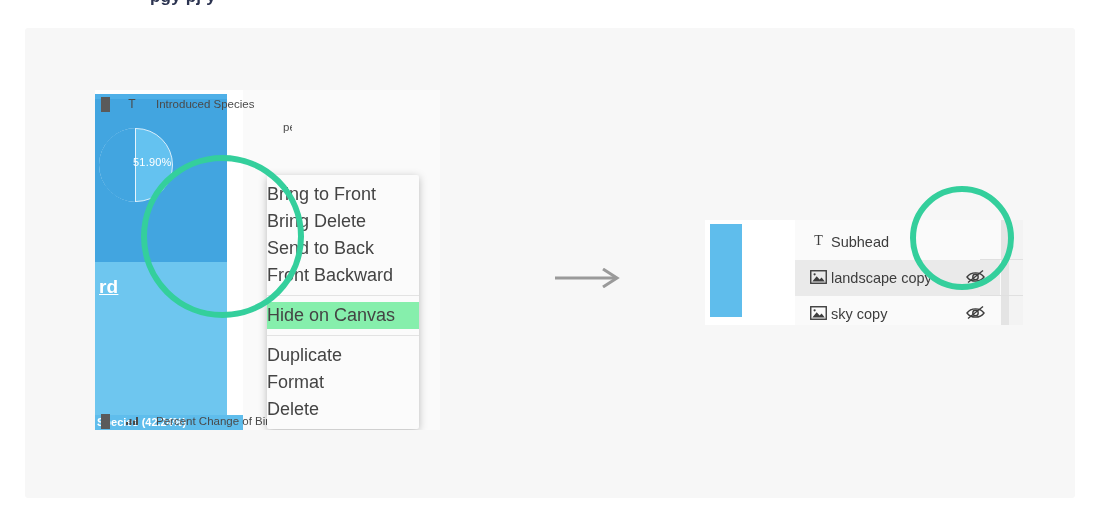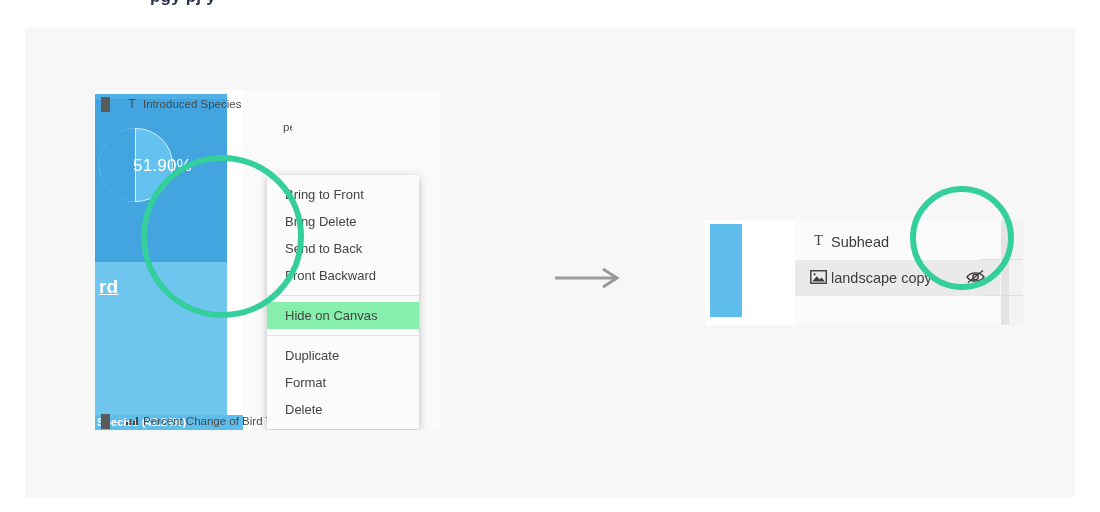--- a/index.html
+++ b/index.html
@@ -94,21 +94,21 @@
     width: 37px; height: 74px;
     border-radius: 74px 0 0 74px;
     background: #42a5e0;
     border-right: 1px solid #e7f4fc;
     box-sizing: border-box;
   }
   .pie-label {
     position: absolute;
     left: 38px; top: 66px;
     color: #ffffff;
-    font-size: 17px;
+    font-size: 11px;
     letter-spacing: .2px;
     white-space: nowrap;
     text-align: center;
   }
   .canvas-word {
     position: absolute;
     left: 4px; top: 186px;
     color: #ffffff;
     font-size: 19px;
     font-weight: bold;
@@ -150,40 +150,39 @@
   }
   .lshot-row .licon {
     width: 16px;
     margin-left: 14px;
     text-align: center;
     color: #4a4a4a;
     font-size: 12px;
     flex: none;
   }
   .lshot-row .ltext {
-    margin-left: 3px;
+    margin-left: 16px;
     overflow: hidden;
   }
 
   
   #ctx-menu {
     position: absolute;
     left: 172px; top: 85px;
     width: 152px;
     background: #fbfbfb;
     border-radius: 2px;
     box-shadow: 0 2px 9px rgba(0,0,0,.26);
     padding: 6px 0 6px 0;
     z-index: 12;
   }
   .ctx-item {
     height: 27px;
     line-height: 27px;
-    padding-left: 18px;
-    font-size: 13px;
+    font-size: 18px;
     color: #444444;
     white-space: nowrap;
   }
   .ctx-item.hovered { background: #86efac; }
   .ctx-sep {
     height: 1px;
     background: #e3e3e3;
     margin: 6px 0;
   }
 
@@ -380,20 +379,37 @@
         <span class="r-label">landscape copy</span>
         <span class="r-eye">
           <svg width="21" height="17" viewBox="0 0 21 17">
             <path d="M2 9 C6 3.5, 15 3.5, 19 9 C15 14.5, 6 14.5, 2 9 Z" fill="none" stroke="#3d3d3d" stroke-width="1.4"></path>
             <circle cx="10.5" cy="9" r="2.7" fill="none" stroke="#3d3d3d" stroke-width="1.4"></circle>
             <line x1="3" y1="14.5" x2="18" y2="2.5" stroke="#3d3d3d" stroke-width="1.5"></line>
           </svg>
         </span>
       </div>
 
+      <div class="r-row" style="top:76px;">
+        <span class="r-icon">
+          <svg width="17" height="14" viewBox="0 0 17 14">
+            <rect x="0.75" y="0.75" width="15.5" height="12.5" fill="none" stroke="#3d3d3d" stroke-width="1.4"></rect>
+            <circle cx="4.6" cy="4.3" r="1.1" fill="#3d3d3d"></circle>
+            <polygon points="2.3,11.6 6.7,6.2 9.6,9.5 11.6,7.4 14.8,11.6" fill="#3d3d3d"></polygon>
+          </svg>
+        </span>
+        <span class="r-label">sky copy</span>
+        <span class="r-eye">
+          <svg width="21" height="17" viewBox="0 0 21 17">
+            <path d="M2 9 C6 3.5, 15 3.5, 19 9 C15 14.5, 6 14.5, 2 9 Z" fill="none" stroke="#3d3d3d" stroke-width="1.4"></path>
+            <circle cx="10.5" cy="9" r="2.7" fill="none" stroke="#3d3d3d" stroke-width="1.4"></circle>
+            <line x1="3" y1="14.5" x2="18" y2="2.5" stroke="#3d3d3d" stroke-width="1.5"></line>
+          </svg>
+        </span>
+      </div>
 
       <div class="r-divider" style="top:39px;"></div>
       <div class="r-divider" style="top:75px;"></div>
     </div>
 
   </div>
 
   <div id="clipped-heading">pgy pj y</div>
 
   <div class="hl-circle" id="hl-left"></div>

